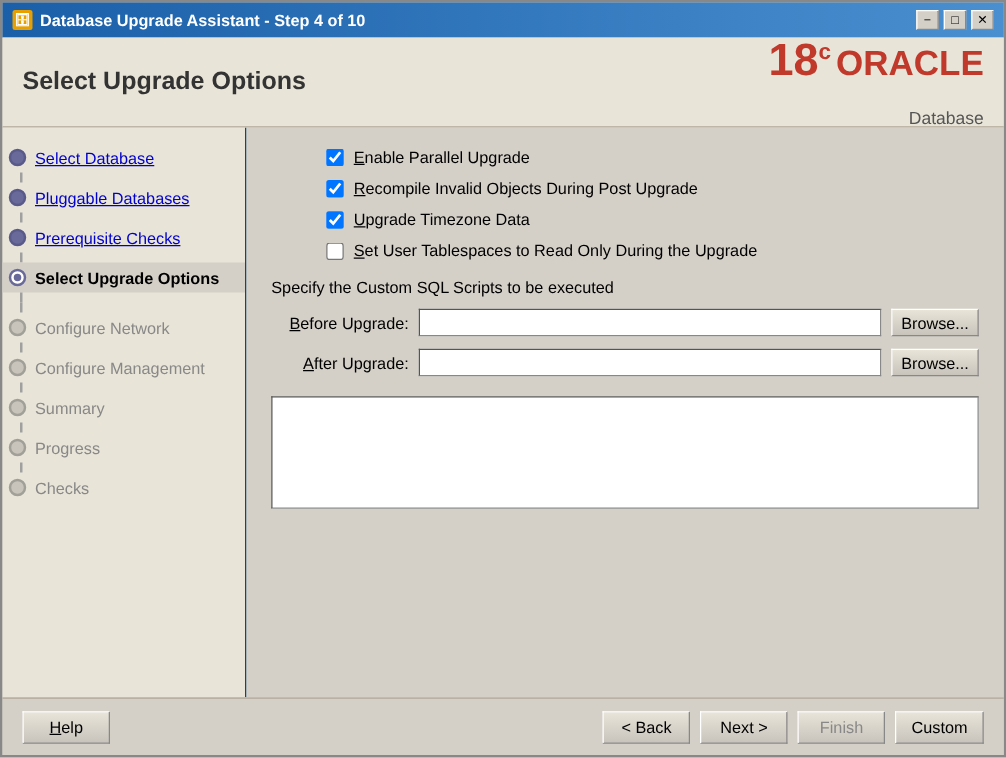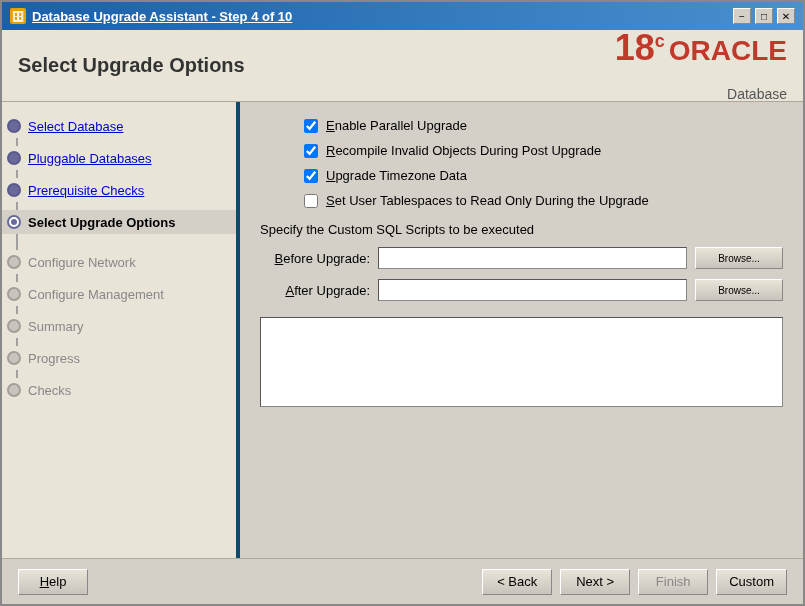--- a/index.html
+++ b/index.html
@@ -47,21 +47,20 @@
       align-items: center;
       justify-content: center;
       font-size: 10px;
       color: white;
       font-weight: bold;
     }
 
     .title-bar-title {
       font-size: 13px;
       font-weight: bold;
-      text-decoration: underline;
     }
 
     .title-bar-controls {
       display: flex;
       gap: 4px;
     }
 
     .title-btn {
       width: 18px;
       height: 16px;
@@ -136,23 +135,23 @@
     
     .main {
       display: flex;
       flex: 1;
       background: #d4d0c8;
       overflow: hidden;
     }
 
     
     .sidebar {
-      width: 238px;
+      width: 195px;
       background: #e8e4d8;
-      border-right: 4px solid #0c4a6e;
+      border-right: 1px solid #0c4a6e;
       padding: 12px 0;
       flex-shrink: 0;
     }
 
     .sidebar-item {
       display: flex;
       align-items: center;
       padding: 4px 8px 4px 4px;
       gap: 6px;
       cursor: pointer;
@@ -295,28 +294,28 @@
       height: 22px;
       background: white;
       border: 1px solid #888;
       border-top-color: #555;
       border-left-color: #555;
       padding: 2px 4px;
       font-size: 13px;
     }
 
     .browse-btn {
-      width: 88px;
+      width: 70px;
       height: 22px;
       background: linear-gradient(to bottom, #e8e4d8, #c8c4bc);
       border: 1px solid #888;
       border-top-color: #fff;
       border-left-color: #fff;
       cursor: pointer;
-      font-size: 10px;
+      font-size: 13px;
       display: flex;
       align-items: center;
       justify-content: center;
     }
 
     .text-area-box {
       margin-top: 16px;
       background: white;
       border: 1px solid #888;
       border-top-color: #555;

